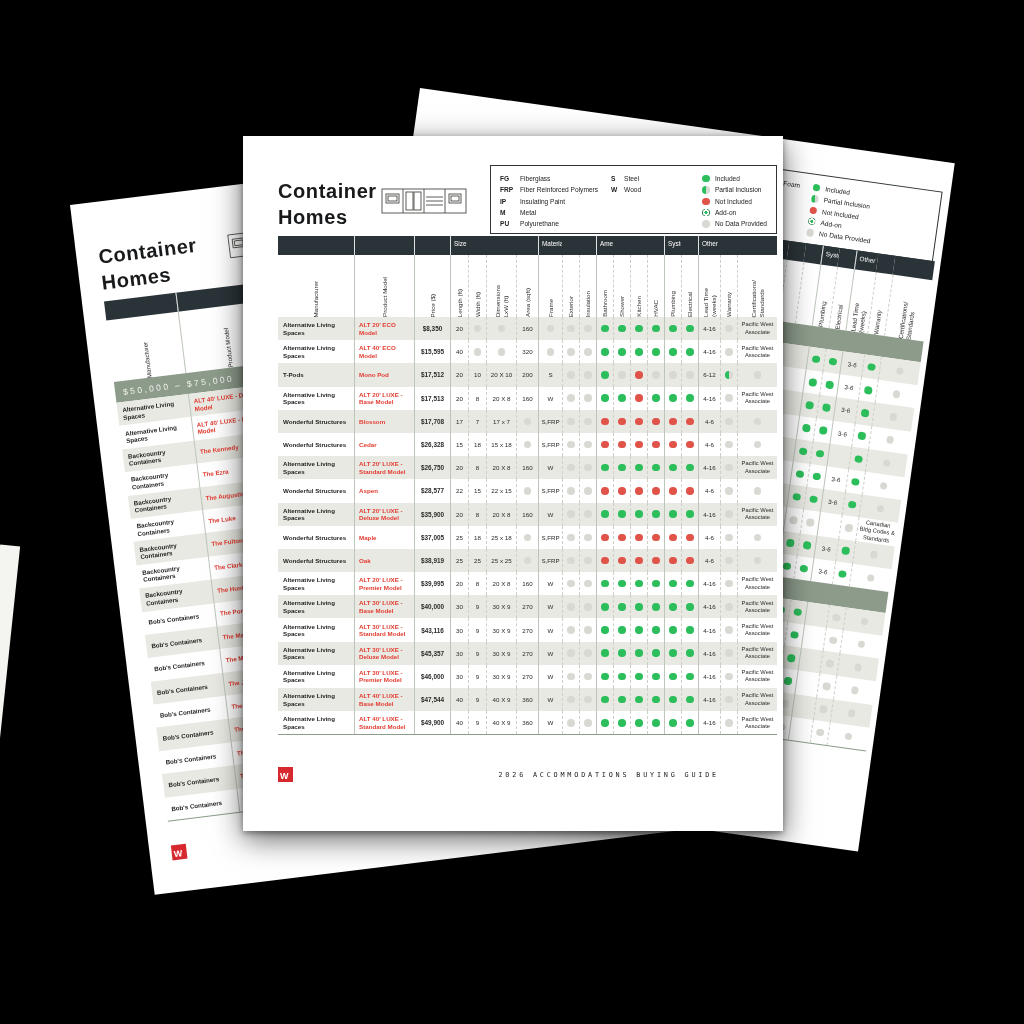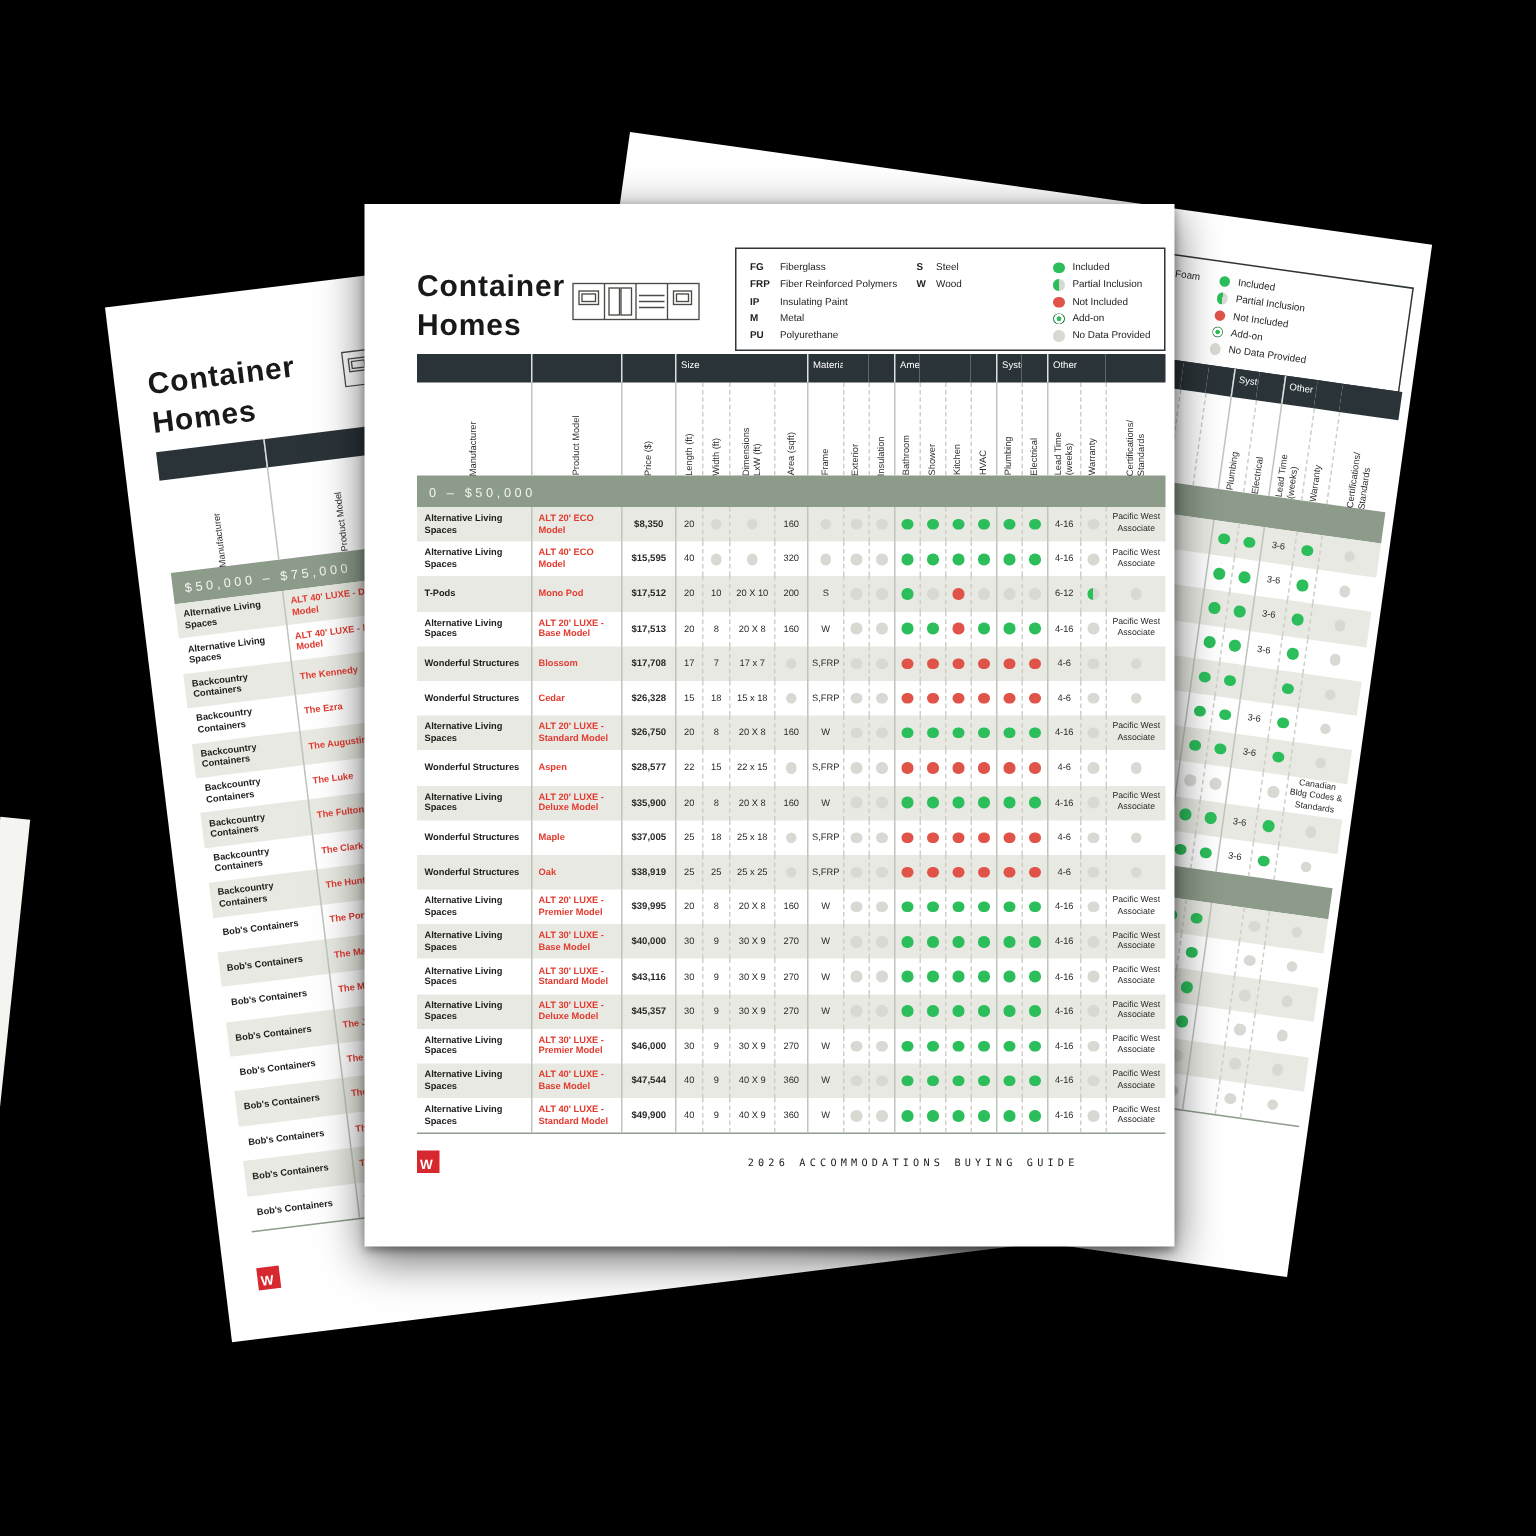--- a/index.html
+++ b/index.html
@@ -788,23 +788,20 @@
 (weeks)</span>
           </div>
           <div class="vcell sd">
             <span class="vlabel">Warranty</span>
           </div>
           <div class="vcell sd">
             <span class="vlabel">Certifications/
 Standards</span>
           </div>
         </div>
-      <div class="sage" style="width:499px;">
-        <span class="sage-label">0 – $50,000</span>
-      </div>
       <div class="rows" id="front-rows">
           <div class="trow grid19">
             <div class="cell c-man">
               <span>Alternative Living Spaces</span>
             </div>
             <div class="cell c-model ss">
               <span>ALT 20' ECO Model</span>
             </div>
             <div class="cell c-price ss">
               <span>$8,350</span>

